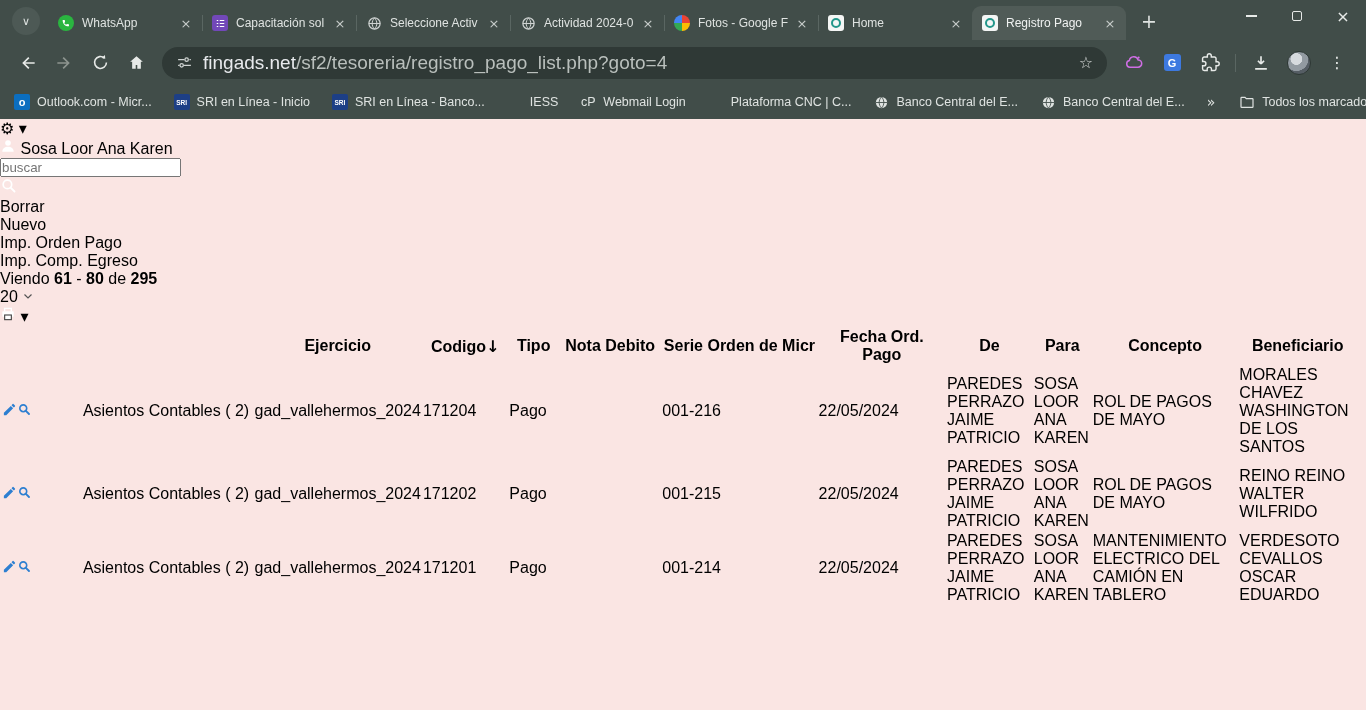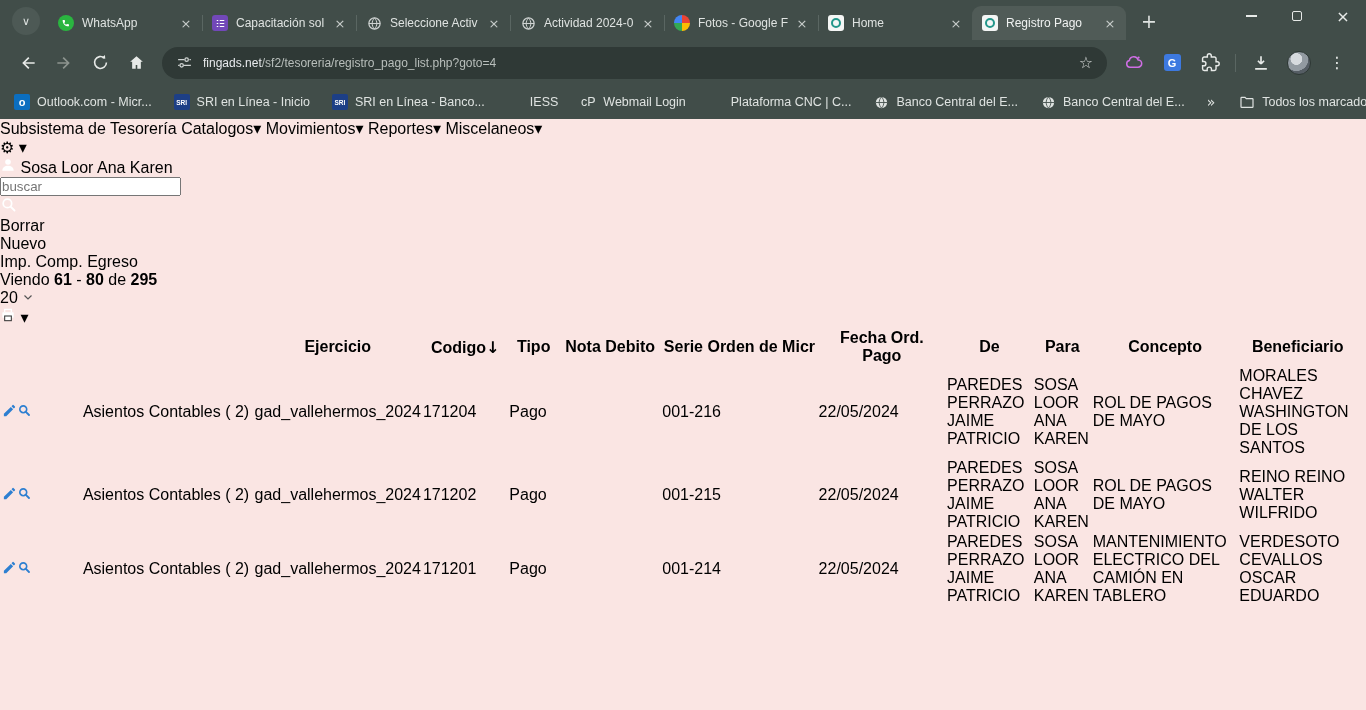--- a/index.html
+++ b/index.html
@@ -23,21 +23,21 @@
   .winctl { margin-left:auto; display:flex; align-self:flex-start; }
   .winctl > div { width:46px; height:32px; display:flex; align-items:center; justify-content:center; color:#e7eae8; }
   .ic-min { width:11px; height:2px; background:#e7eae8; }
   .ic-max { width:10px; height:10px; border:1.5px solid #e7eae8; border-radius:2px; }
   .ic-close { font-size:16px; }
 
   .toolbar { height:45px; background:#414d49; display:flex; align-items:center; padding:0 10px; }
   .navbtn { width:30px; height:30px; display:flex; align-items:center; justify-content:center; margin:0 3px; }
   .urlbar { flex:1; height:32px; background:#2f3936; border-radius:16px; margin:0 8px; display:flex;
     align-items:center; padding:0 14px; }
-  .url { font-size:12px; color:#b9bfbc; white-space:nowrap; overflow:hidden; }
+  .url { font-size:19px; color:#b9bfbc; white-space:nowrap; overflow:hidden; }
   .url .domain { color:#e8eaed; }
   .url-star { margin-left:auto; font-size:16px; color:#cfd3d2; }
   .extzone { display:flex; align-items:center; }
   .extzone .navbtn { margin:0 4px; }
   .vline { width:1px; height:18px; background:#5a6662; margin:0 6px; }
   .avatar { width:24px; height:24px; border-radius:12px;
     background:radial-gradient(circle at 38% 32%, #d6dade 0 28%, #929aa1 30% 58%, #555d64 60%); border:1px solid #2e3835; }
 
   .bookmarks { height:34px; background:#414d49; display:flex; align-items:center; padding:0 14px;
     font-size:12.5px; color:#dfe3e1; }
@@ -344,27 +344,20 @@
           </svg>
         </span>
       <span>Todos los marcadores</span>
     </div>
   </div>
 
   <div class="page">
 
 
     <div class="navpanel">
-      <div class="brandrow">
-        <span class="brand">Subsistema de Tesorería</span>
-        <span class="menu"><span>Catalogos</span><span class="g">▾</span></span>
-        <span class="menu"><span>Movimientos</span><span class="g">▾</span></span>
-        <span class="menu"><span>Reportes</span><span class="g">▾</span></span>
-        <span class="menu"><span>Miscelaneos</span><span class="g">▾</span></span>
-      </div>
       <div class="gearbtn">
         <span class="gear g">⚙</span>
         <span class="g caret">▾</span>
       </div>
       <div class="userbtn">
         <svg width="16" height="16" viewBox="0 0 24 24">
             <circle cx="12" cy="7.5" r="4.2" fill="#fff"></circle>
             <path d="M3.5 20.5c0-4.6 3.8-7.2 8.5-7.2s8.5 2.6 8.5 7.2z" fill="#fff"></path>
           </svg>
         <span>Sosa Loor Ana Karen</span>
@@ -375,20 +368,21 @@
               <circle cx="10.5" cy="10.5" r="6" fill="none" stroke="#fff" stroke-width="2.4"></circle>
               <path d="M15 15l5.5 5.5" stroke="#fff" stroke-width="2.6" stroke-linecap="round"></path>
             </svg></div>
       </div>
     </div>
 
 
     <div class="actions">
       <div class="btn btn-gray">Borrar</div>
       <div class="btn btn-blue">Nuevo</div>
+      <div class="btn btn-dark">Imp. Orden Pago</div>
       <div class="btn btn-dark">Imp. Comp. Egreso</div>
       <div class="viendo">
         <span>Viendo</span>
         <b>61</b>
         <span>-</span>
         <b>80</b>
         <span>de</span>
         <b>295</b>
       </div>
       <div class="pagesize">

